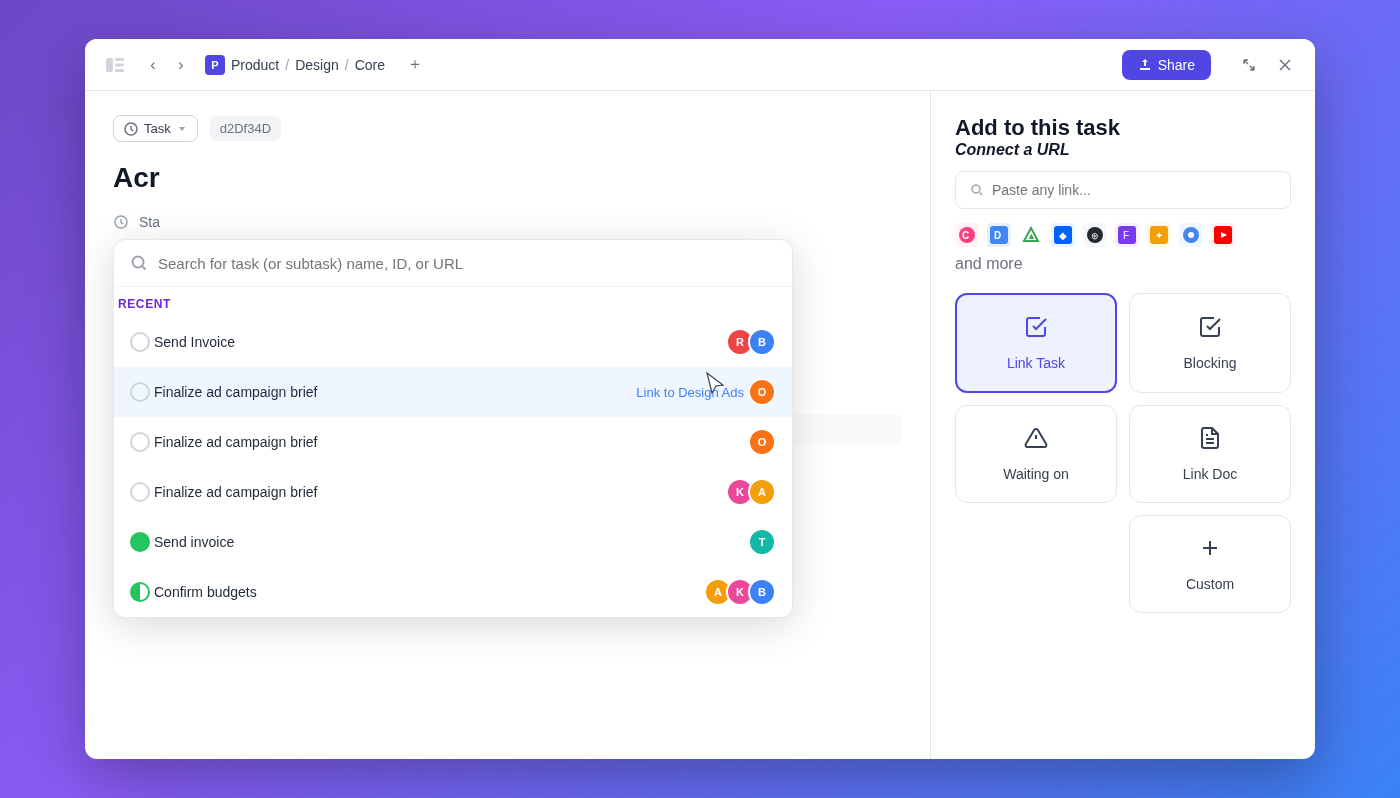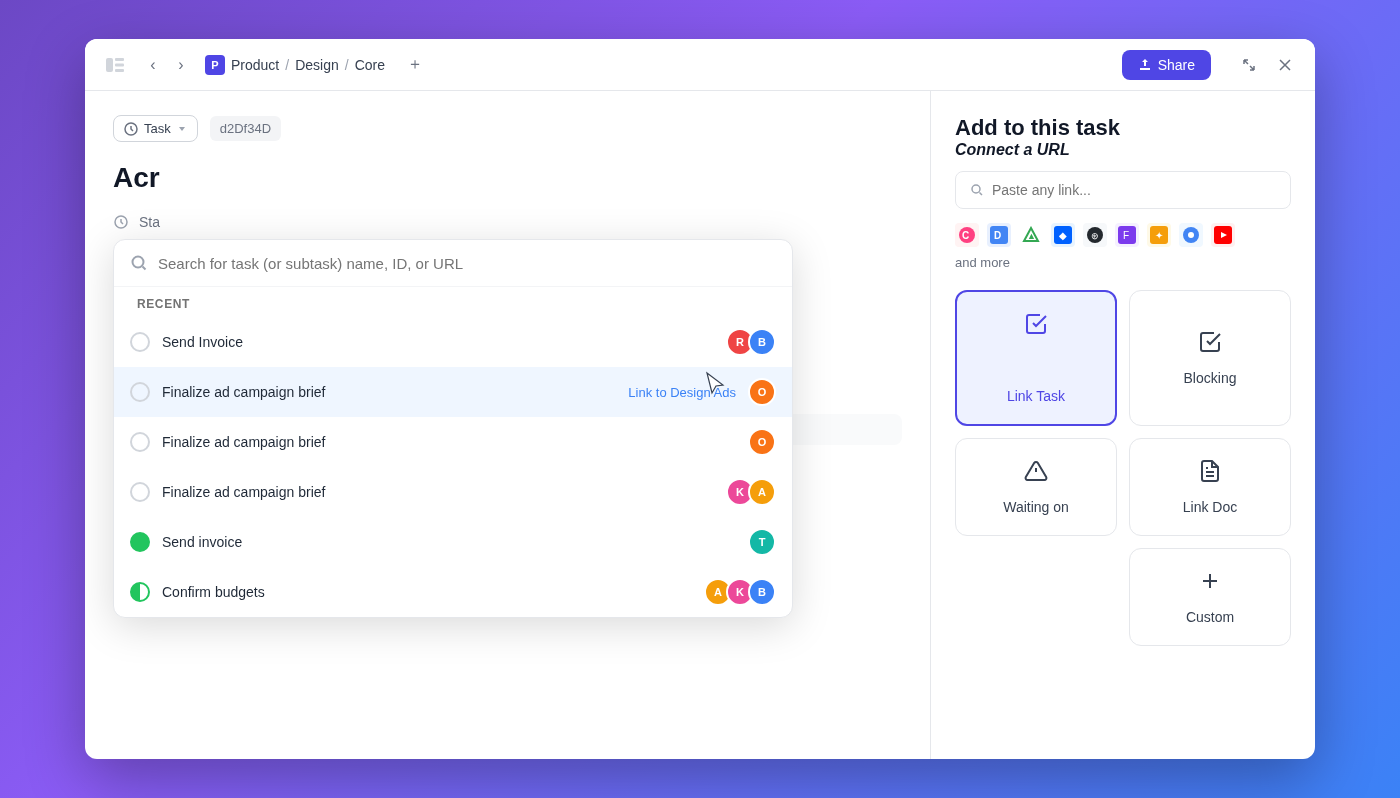--- a/index.html
+++ b/index.html
@@ -154,25 +154,25 @@
       display: flex; align-items: center; gap: 10px;
       padding: 14px 16px;
       border-bottom: 1px solid #f3f4f6;
     }
     .search-icon-svg { color: #9ca3af; flex-shrink: 0; }
     .search-input {
       flex: 1; border: none; outline: none;
       font-size: 15px; color: #374151; background: transparent;
     }
     .section-label {
-      font-size: 12px; font-weight: 600; color: #737373;
-      padding: 10px 23px 6px; text-transform: uppercase; letter-spacing: 0.05em;
+      font-size: 12px; font-weight: 600; color: #6d28d9;
+      padding: 10px 4px 6px; text-transform: uppercase; letter-spacing: 0.05em;
     }
     .task-row {
-      display: flex; align-items: center; gap: 12px;
+      display: flex; align-items: center; gap: 4px;
       padding: 11px 16px; cursor: pointer;
       border-radius: 0;
       transition: background 0.1s;
     }
     .task-row.highlighted { background: #eff6ff; }
     .task-status-circle {
       width: 20px; height: 20px; border: 2px solid #d1d5db; border-radius: 50%;
       display: flex; align-items: center; justify-content: center;
       flex-shrink: 0;
     }
@@ -226,21 +226,21 @@
     }
     .integrations-row {
       display: flex; align-items: center; gap: 8px; margin-bottom: 20px;
       flex-wrap: wrap;
     }
     .integration-icon {
       width: 24px; height: 24px; border-radius: 4px;
       display: flex; align-items: center; justify-content: center;
       font-size: 14px; cursor: pointer;
     }
-    .and-more { font-size: 13px; color: #6b7280; }
+    .and-more { font-size: 16px; color: #6b7280; }
 
     
     .action-cards {
       display: grid; grid-template-columns: 1fr 1fr;
       gap: 12px;
     }
     .action-card {
       border: 1px solid #e5e7eb; border-radius: 12px;
       padding: 20px 16px;
       display: flex; flex-direction: column;
@@ -249,21 +249,21 @@
       transition: background 0.1s;
     }
     .action-card.active {
       border: 2px solid #4f46e5; background: #eef2ff;
     }
     .action-card-icon { font-size: 22px; color: #374151; }
     .action-card-label {
       font-size: 14px; font-weight: 500; color: #374151; text-align: center;
     }
     .action-card.active .action-card-icon { color: #4f46e5; }
-    .action-card.active .action-card-label { color: #4f46e5; margin-top: 36px; }
+    .action-card.active .action-card-label { color: #4f46e5; }
 
     
     .cursor {
       position: absolute;
       width: 24px; height: 24px;
       pointer-events: none;
       z-index: 999;
     }
   </style>
 </head>

